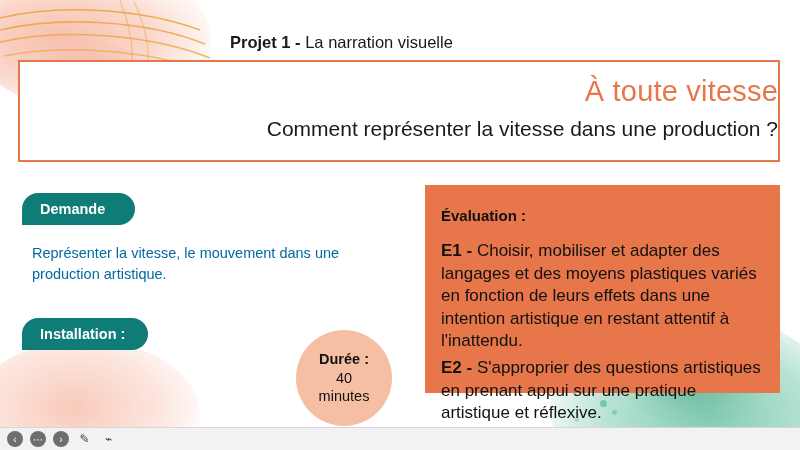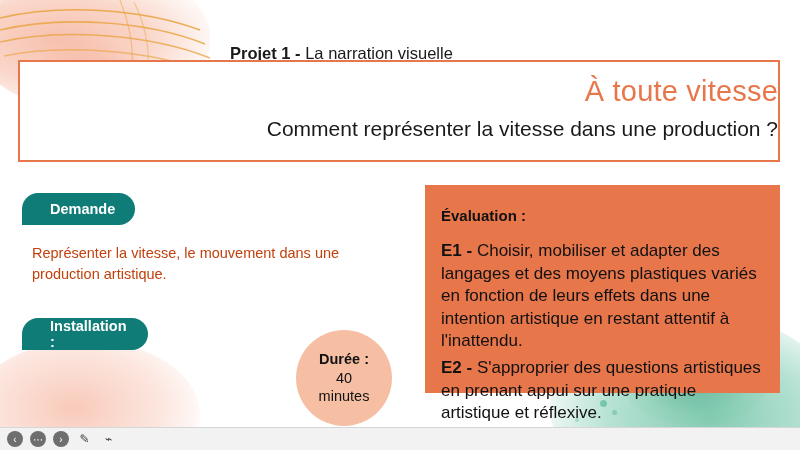--- a/index.html
+++ b/index.html
@@ -76,21 +76,21 @@
     left: 0;
     top: 0;
     width: 260px;
     height: 110px;
   }
 
   
   .header {
     position: absolute;
     left: 230px;
-    top: 44px;
+    top: 33px;
     font-size: 16.5px;
     color: #1a1a1a;
   }
   .header b { font-weight: bold; }
 
   
   .title-box {
     position: absolute;
     left: 18px;
     top: 60px;
@@ -115,21 +115,21 @@
   }
 
   
   .pill {
     position: absolute;
     color: #ffffff;
     font-weight: bold;
     font-size: 14.5px;
     display: flex;
     align-items: center;
-    padding: 0 28px;
+    padding: 0 18px;
     box-sizing: border-box;
   }
   .pill-demande {
     left: 22px;
     top: 193px;
     width: 113px;
     height: 32px;
     background: #0F7C77;
     border-radius: 16px 16px 16px 0;
   }
@@ -138,21 +138,21 @@
     top: 318px;
     width: 126px;
     height: 32px;
     background: #0F7C77;
     border-radius: 16px 16px 16px 0;
   }
 
   .body-text {
     position: absolute;
     font-size: 14.5px;
-    color: #c2410c;
+    color: #0369a1;
     line-height: 1.45;
   }
   .demande-text {
     left: 32px;
     top: 243px;
     width: 345px;
   }
   .contraintes-text {
     left: 32px;
     top: 363px;

